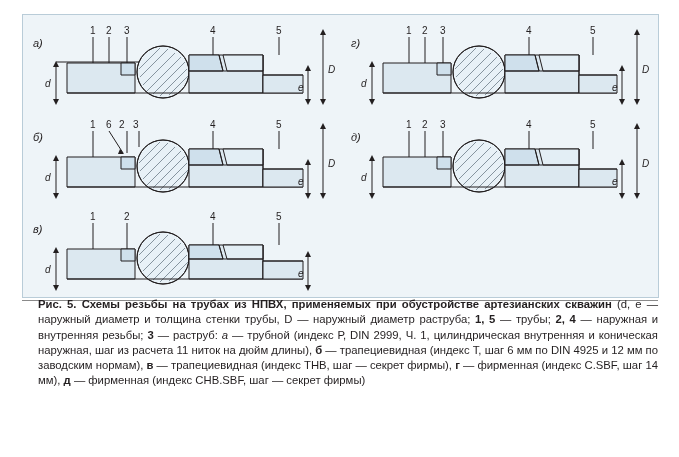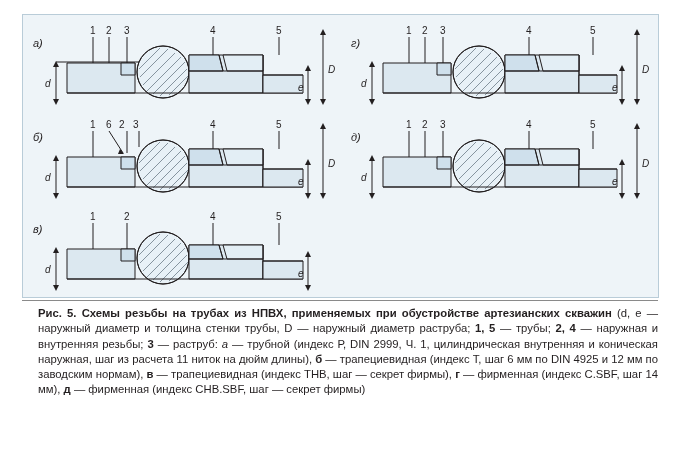--- a/index.html
+++ b/index.html
@@ -37,21 +37,21 @@
     position: absolute;
     font-size: 11px;
     font-style: italic;
     color: #231f20;
   }
   svg { display: block; }
   
   #caption {
     position: absolute;
     left: 22px;
-    top: 306px;
+    top: 297px;
     width: 636px;
     font-size: 11.3px;
     line-height: 15.3px;
     color: #231f20;
     text-align: justify;
   }
   #caption-rule {
     position: absolute;
     left: 22px;
     top: 300px;

